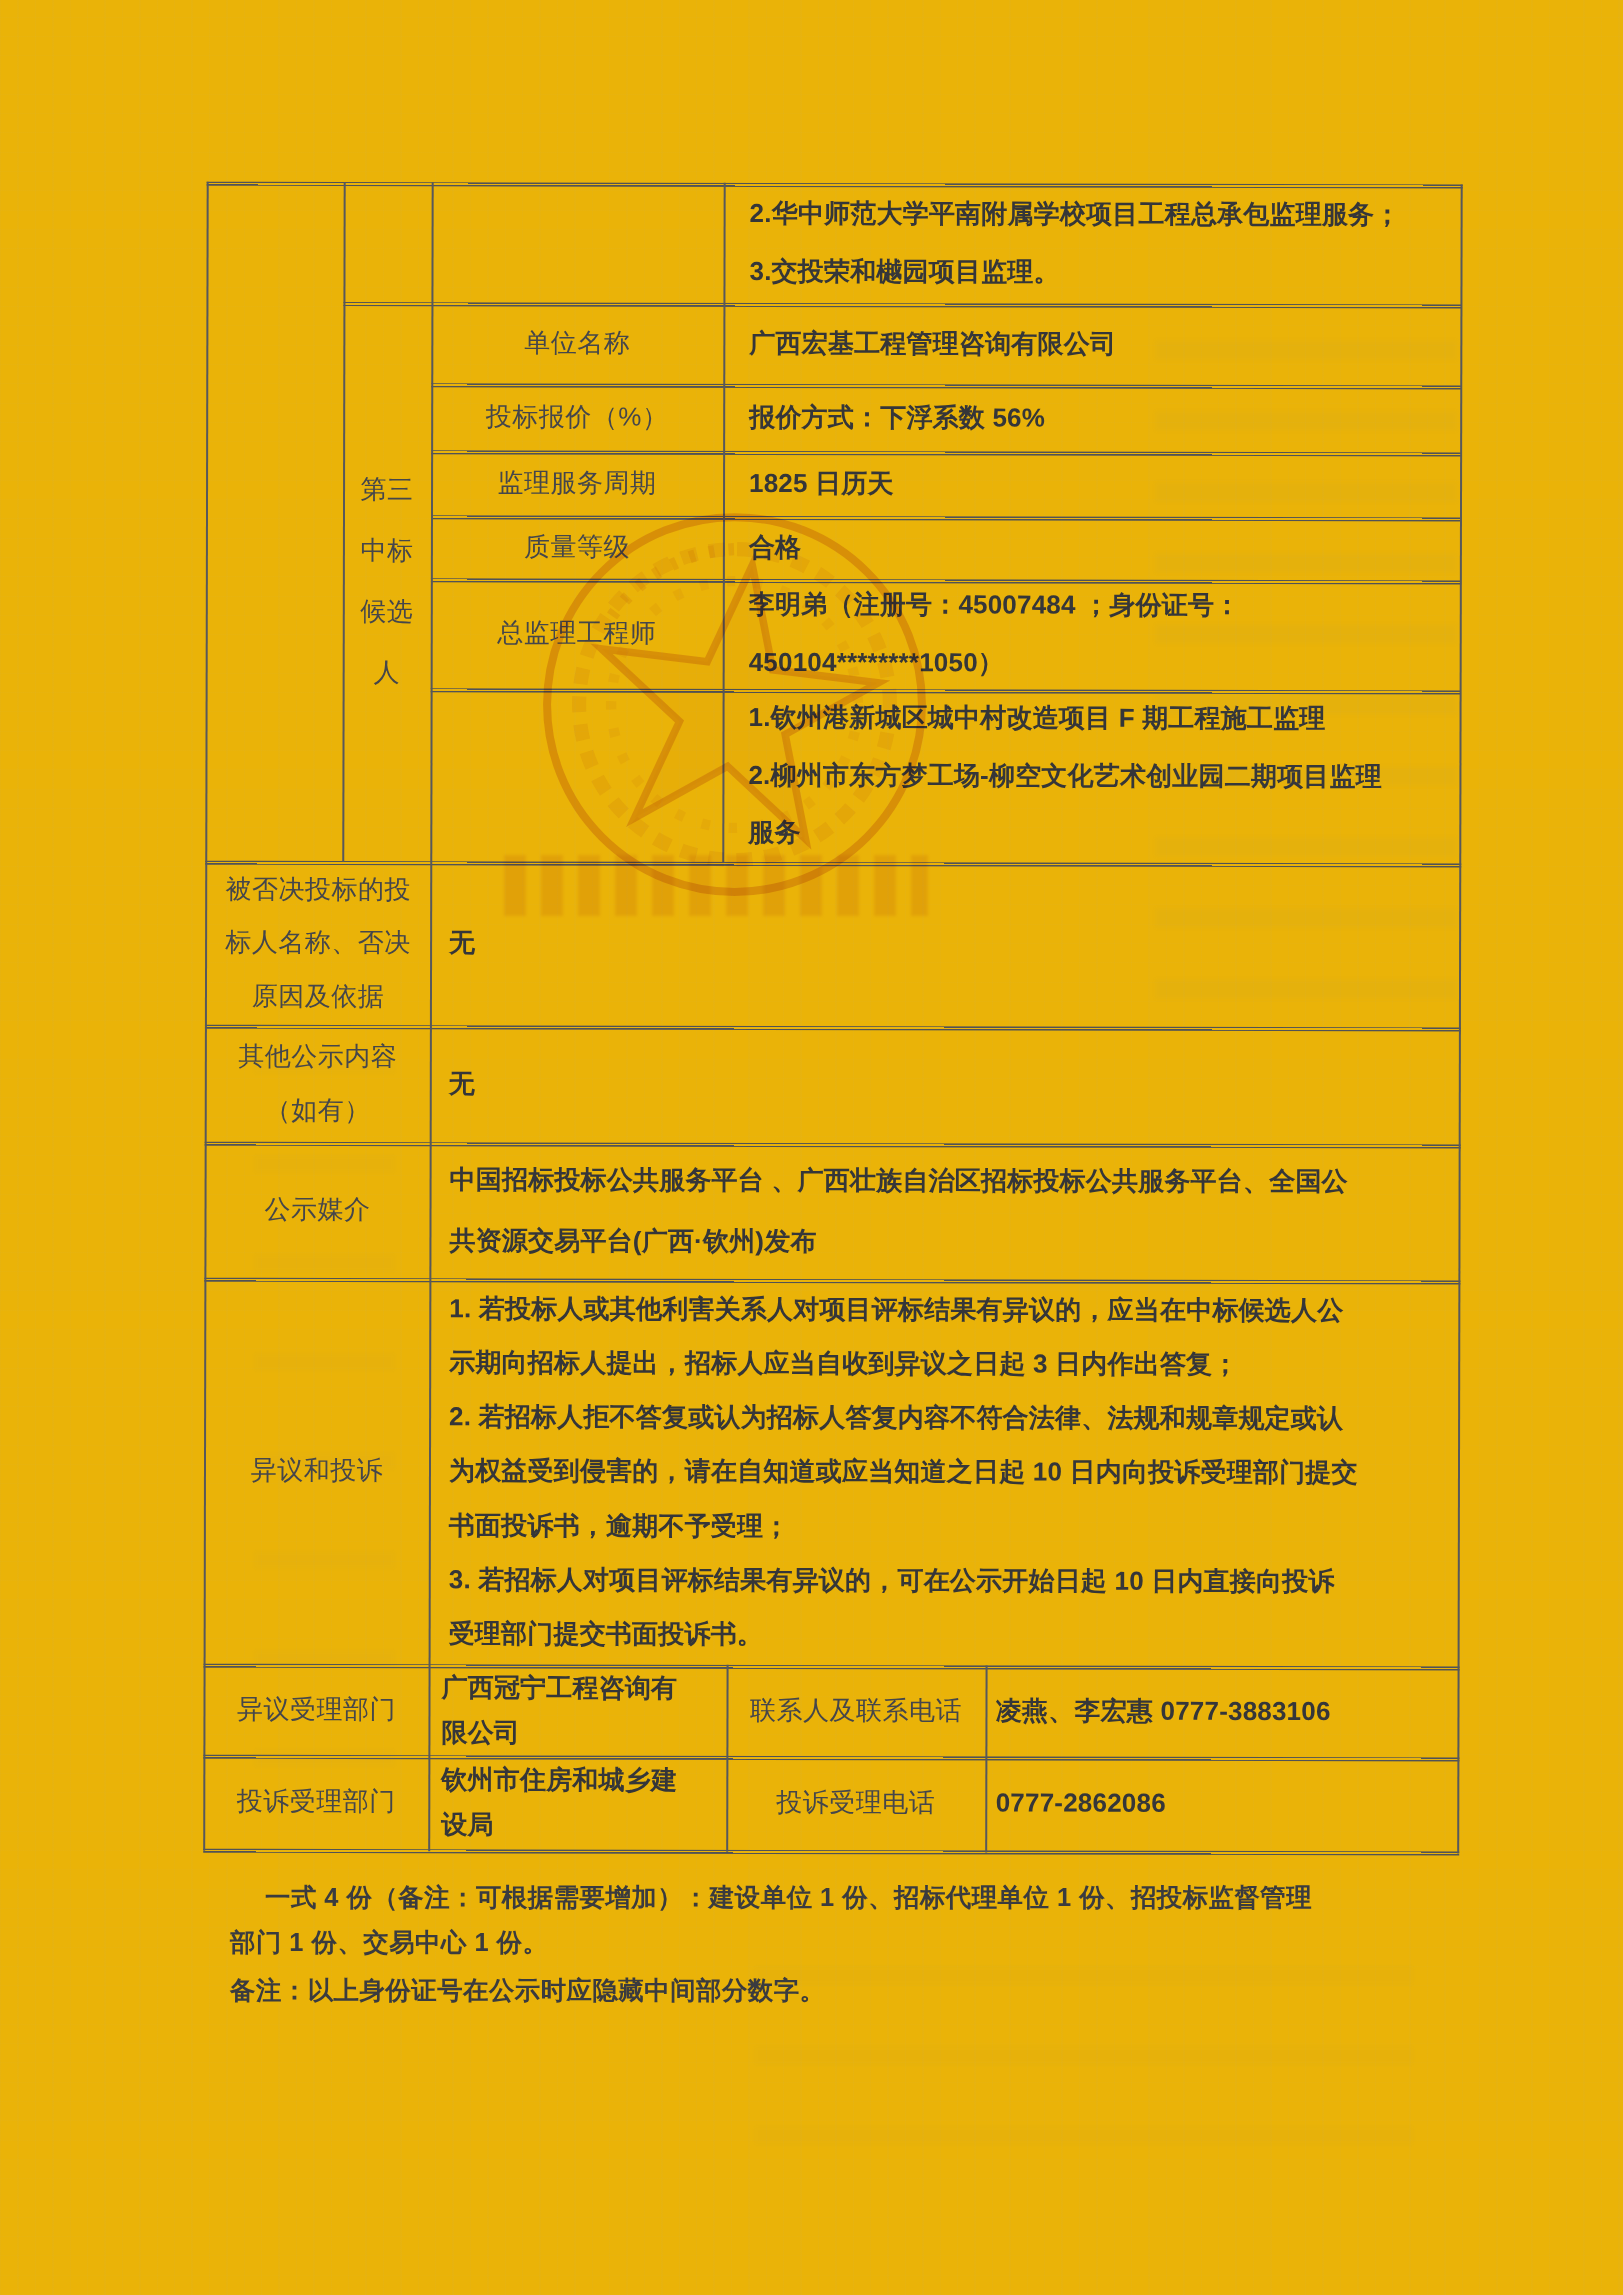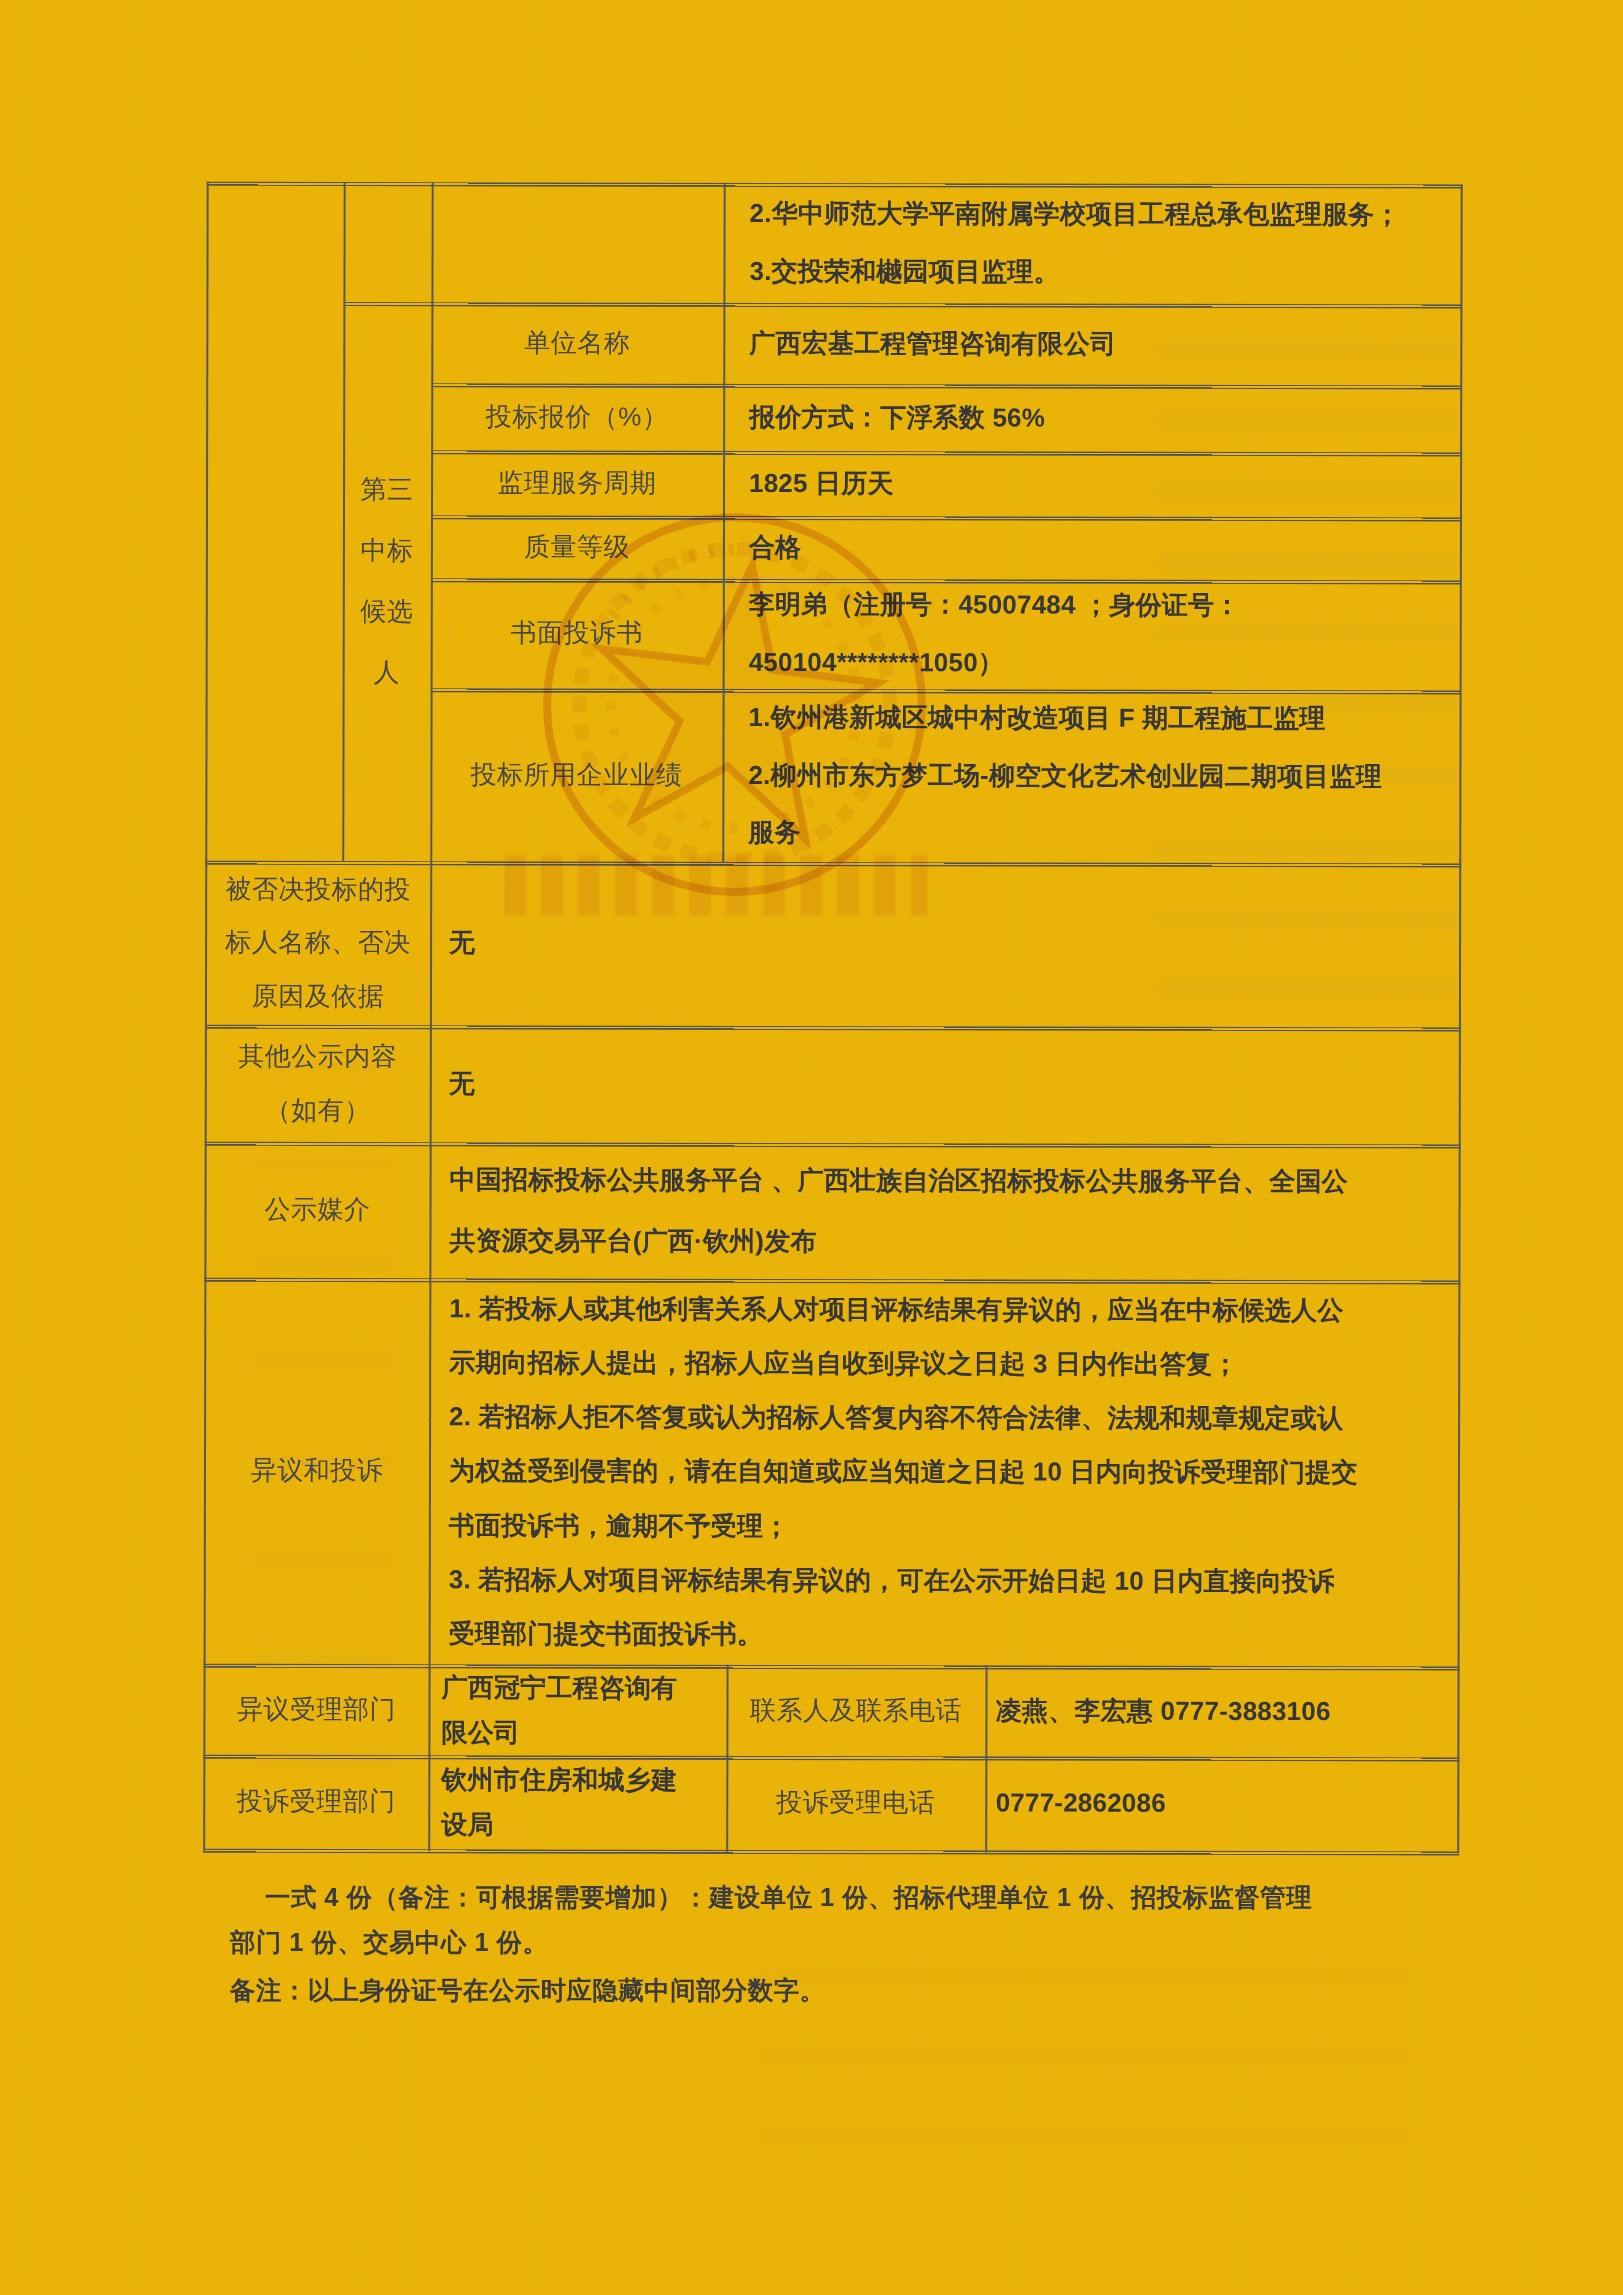--- a/index.html
+++ b/index.html
@@ -91,25 +91,24 @@
 
     <div class="cell lbl" style="left:430px;top:384px;width:292px;height:67px;">投标报价（%）</div>
     <div class="cell val" style="left:722px;top:384px;width:737px;height:67px;padding-left:26px;">报价方式：下浮系数 56%</div>
 
     <div class="cell lbl" style="left:430px;top:451px;width:292px;height:65px;">监理服务周期</div>
     <div class="cell val" style="left:722px;top:451px;width:737px;height:65px;padding-left:26px;">1825 日历天</div>
 
     <div class="cell lbl" style="left:430px;top:516px;width:292px;height:63px;border-radius:30px;">质量等级</div>
     <div class="cell val" style="left:722px;top:516px;width:737px;height:63px;padding-left:26px;">合格</div>
 
-    <div class="cell lbl" style="left:430px;top:579px;width:292px;height:110px;">书面投诉书</div>
+    <div class="cell lbl" style="left:430px;top:579px;width:292px;height:110px;">总监理工程师</div>
     <div class="cell val" style="left:722px;top:579px;width:737px;height:110px;padding-left:26px;">李明弟（注册号：45007484 ；身份证号：
 450104********1050）</div>
 
-    <div class="cell lbl" style="left:430px;top:689px;width:292px;height:173px;">投标所用企业业绩</div>
     <div class="cell val" style="left:722px;top:689px;width:737px;height:173px;padding-left:26px;">1.钦州港新城区城中村改造项目 F 期工程施工监理
 2.柳州市东方梦工场-柳空文化艺术创业园二期项目监理
 服务</div>
 
     <div class="cell lbl tight" style="left:205px;top:862px;width:226px;height:164px;padding:0 12.3px;">被否决投标的投标人名称、否决原因及依据</div>
     <div class="cell val" style="left:430px;top:862px;width:1028px;height:164px;padding-left:19px;">无</div>
 
     <div class="cell lbl tight" style="left:205px;top:1026px;width:226px;height:117px;padding:0 8.5px;">其他公示内容（如有）</div>
     <div class="cell val" style="left:430px;top:1026px;width:1028px;height:117px;padding-left:19px;">无</div>
 

